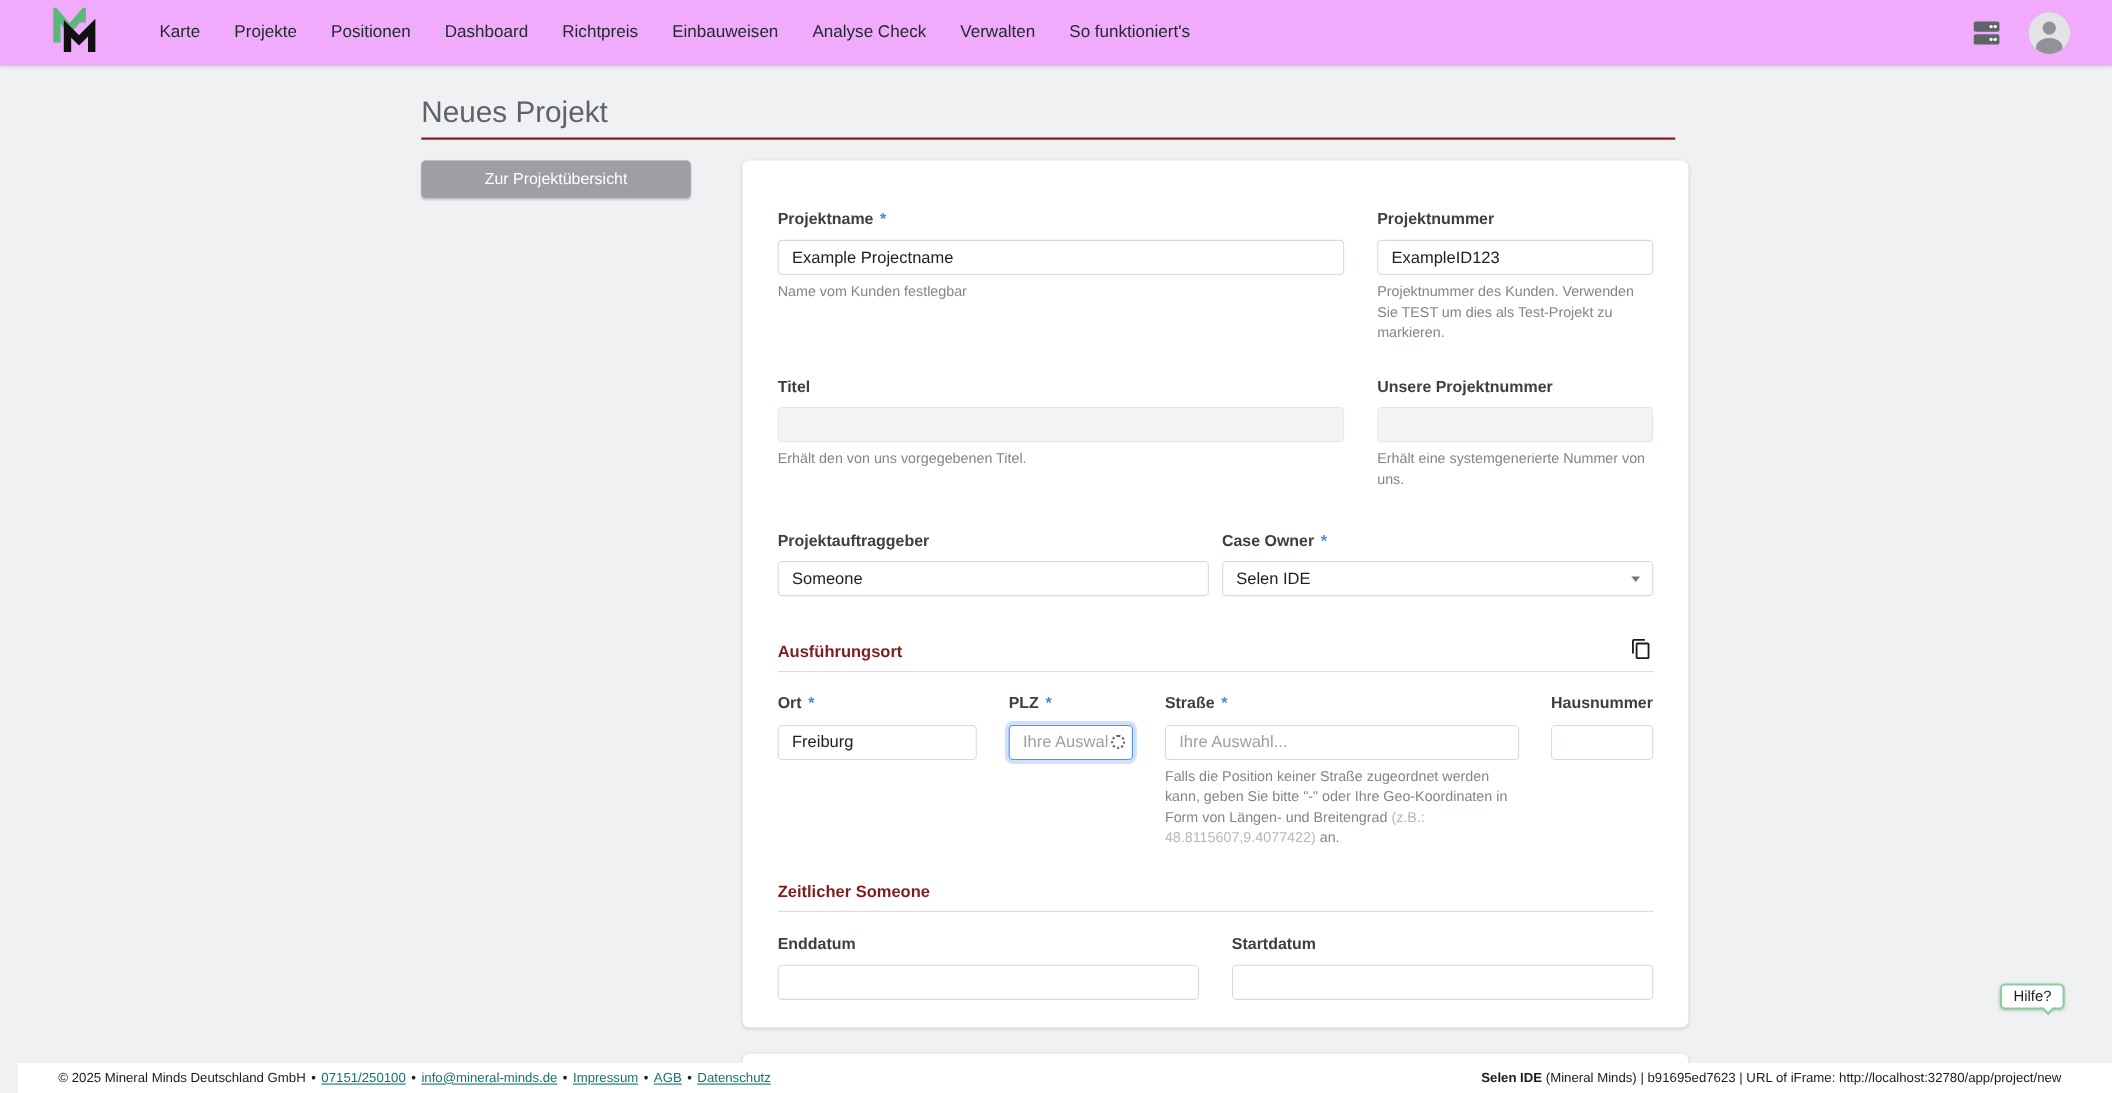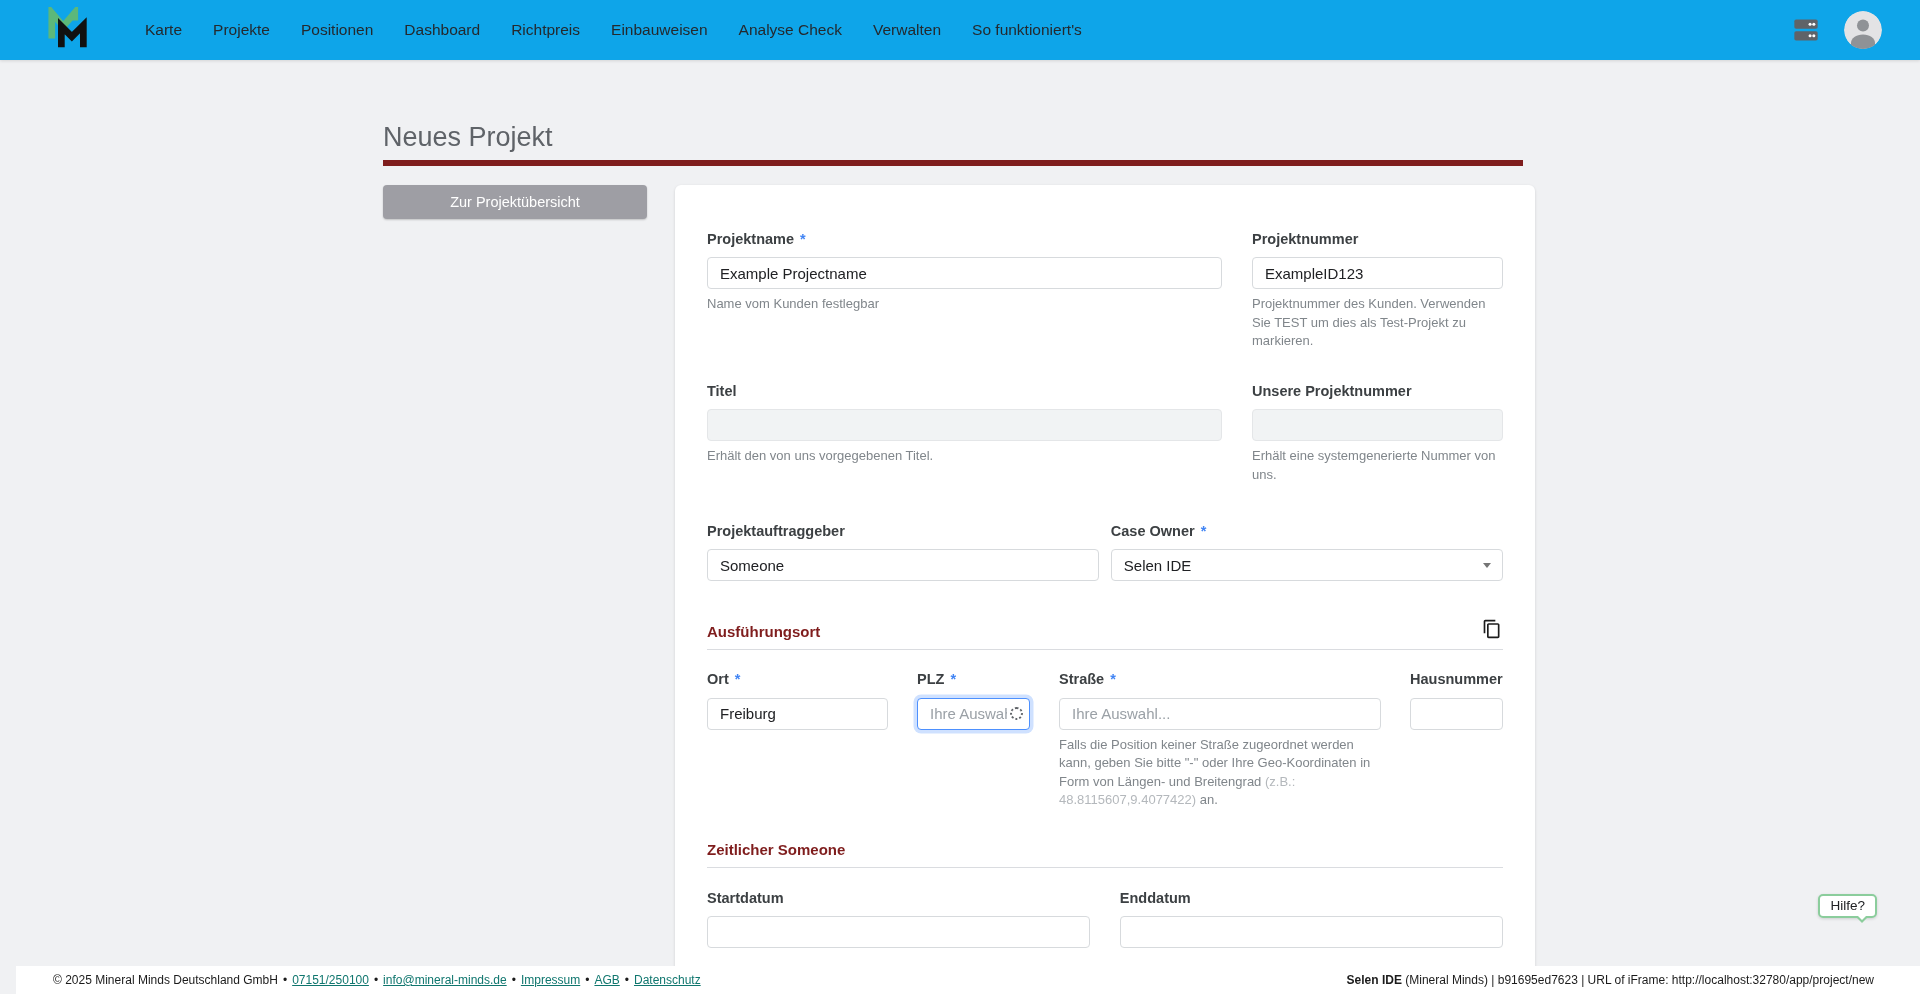--- a/index.html
+++ b/index.html
@@ -6,39 +6,39 @@
   html,body { margin:0; padding:0; }
   body {
     width:1920px; height:994px; overflow:hidden;
     background:#f0f1f3;
     font-family:"Liberation Sans", sans-serif;
     color:#202124;
   }
 
   
   .nav {
-    height:60px; background:#0ea5e9; display:flex; align-items:center;
+    height:60px; background:#f0abfc; display:flex; align-items:center;
     padding:0 38px 0 47px; box-shadow:0 1px 3px rgba(0,0,0,.12);
     position:relative; z-index:20;
   }
   .logo { width:44px; height:46px; margin-right:54px; cursor:pointer; display:flex; align-items:center; }
   .nav-items { display:flex; align-items:center; gap:31px; }
   .nav-item { font-size:15.5px; color:#24292e; text-decoration:none; cursor:pointer; white-space:nowrap; }
   .nav-right { margin-left:auto; display:flex; align-items:center; gap:22px; }
   .dns-btn { width:30px; height:30px; display:flex; align-items:center; cursor:pointer; }
   .avatar { width:38px; height:38px; border-radius:50%; overflow:hidden; cursor:pointer; }
 
   
   .page { padding:0 397px 0 383px; }
-  .title-block { padding-top:62px; padding-bottom:7px; border-bottom:6px solid #7f1d1d; }
+  .title-block { padding-top:27px; padding-bottom:7px; border-bottom:2px solid #7f1d1d; }
   .page-title { margin:0; font-size:27px; font-weight:400; color:#5f6368; }
   .content-row { display:grid; grid-template-columns:264px 1fr; gap:28px; margin-top:19px; align-items:start; }
 
   .back-btn {
-    width:264px; height:34px; border:none; border-radius:4px;
+    width:245px; height:34px; border:none; border-radius:4px;
     background:#9e9ea4; color:#fff; font-size:14.5px; font-family:inherit;
     cursor:pointer; box-shadow:0 1px 2px rgba(0,0,0,.2);text-align:center;
   }
 
   .card {
     background:#fff; border-radius:6px; box-shadow:0 1px 3px rgba(0,0,0,.14);
     padding:14px 32px 25px;
   }
   .main-card { min-height:697px; }
   .firm-card { margin-top:24px; padding:22px 32px; height:150px; }
@@ -270,25 +270,25 @@
             <input class="tf" type="text" value="" style="">
           </div>
         </div>
 
         <div class="section-head sec-gap-2">
           <span class="section-title">Zeitlicher Someone</span>
         </div>
 
         <div class="row row-dates">
           <div class="field">
+            <label class="field-label">Enddatum</label>
+            <input class="tf" type="text" value="" style="">
+          </div>
+          <div class="field">
             <label class="field-label">Startdatum</label>
-            <input class="tf" type="text" value="" style="">
-          </div>
-          <div class="field">
-            <label class="field-label">Enddatum</label>
             <input class="tf" type="text" value="" style="">
           </div>
         </div>
       </section>
 
       <section class="card firm-card">
         <div class="firm-title-block">
           <span class="firm-title">Firmendaten</span>
         </div>
       </section>

